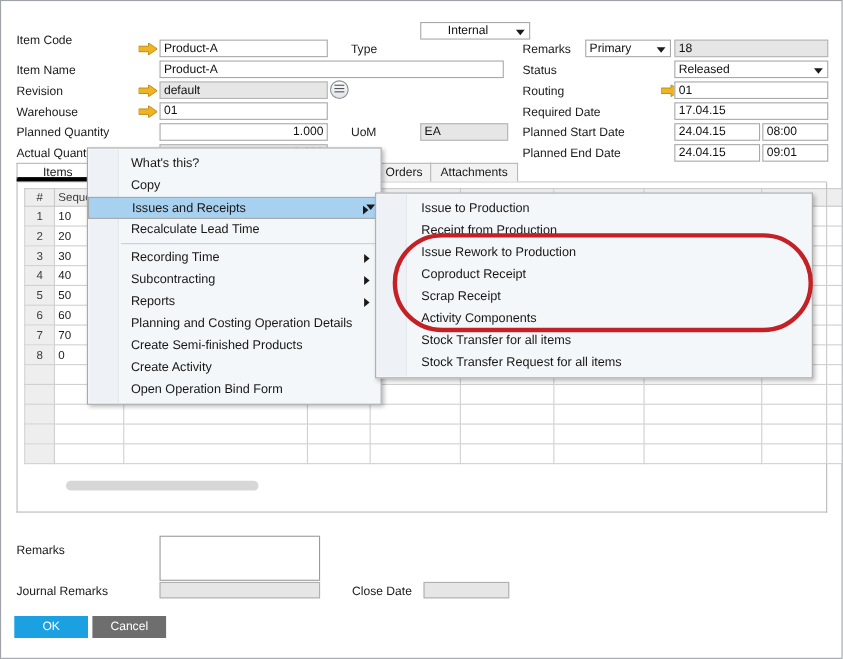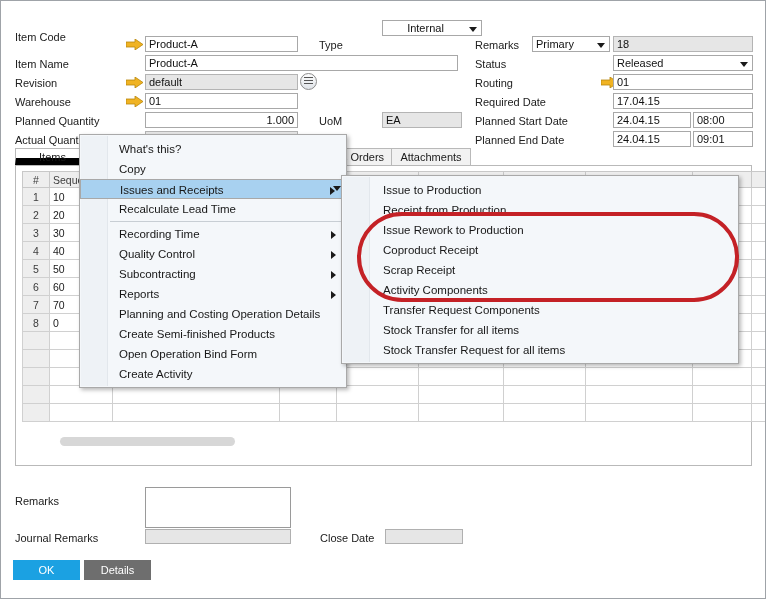--- a/index.html
+++ b/index.html
@@ -133,21 +133,21 @@
     border: 1px solid #b9b9b9;
     border-bottom: none;
     background: #f2f2f2;
     font-size: 11px;
     line-height: 17px;
     text-align: center;
     color: #1a1a1a;
     margin-right: -1px;
     white-space: nowrap;
   }
-  .tab.active { background: #ffffff; border-bottom: 7px solid #000000; }
+  .tab.active { background: #ffffff; border-bottom: 4px solid #000000; }
 
   
   .gridwrap {
     position: absolute;
     left: 14px; top: 165px;
     width: 737px; height: 300px;
     background: #ffffff;
     border: 1px solid #b9b9b9;
     border-top: none;
     box-sizing: border-box;
@@ -564,47 +564,45 @@
   <div class="lbl" style="left:14px; top:494px;">Remarks</div>
   <div class="remarks-box"></div>
 
   <div class="lbl" style="left:14px; top:531px;">Journal Remarks</div>
   <div class="jr-box"></div>
 
   <div class="lbl" style="left:319px; top:531px;">Close Date</div>
   <div class="cd-box"></div>
 
   <div class="btn btn-ok">OK</div>
-  <div class="btn btn-cancel">Details</div>
+  <div class="btn btn-cancel">Cancel</div>
 
   <div class="ctxmenu" id="ctxmenu">
     <div class="gutter"></div>
   <div class="mi">What's this?</div>
       <div class="mi">Copy</div>
       <div class="mi sel">Issues and Receipts<span class="sub-arrow"></span></div>
       <div class="mi">Recalculate Lead Time</div>
       <div class="msep"></div>
       <div class="mi">Recording Time<span class="sub-arrow"></span></div>
-      <div class="mi">Quality Control<span class="sub-arrow"></span></div>
       <div class="mi">Subcontracting<span class="sub-arrow"></span></div>
       <div class="mi">Reports<span class="sub-arrow"></span></div>
       <div class="mi">Planning and Costing Operation Details</div>
       <div class="mi">Create Semi-finished Products</div>
+      <div class="mi">Create Activity</div>
       <div class="mi">Open Operation Bind Form</div>
-      <div class="mi">Create Activity</div>
     </div>
 
   <div class="submenu" id="submenu">
     <div class="gutter"></div>
   <div class="mi">Issue to Production</div>
       <div class="mi">Receipt from Production</div>
       <div class="mi">Issue Rework to Production</div>
       <div class="mi">Coproduct Receipt</div>
       <div class="mi">Scrap Receipt</div>
       <div class="mi">Activity Components</div>
-      <div class="mi">Transfer Request Components</div>
       <div class="mi">Stock Transfer for all items</div>
       <div class="mi">Stock Transfer Request for all items</div>
     </div>
 
   <div class="oval"></div>
 
 </div>
 
 </body></html>

